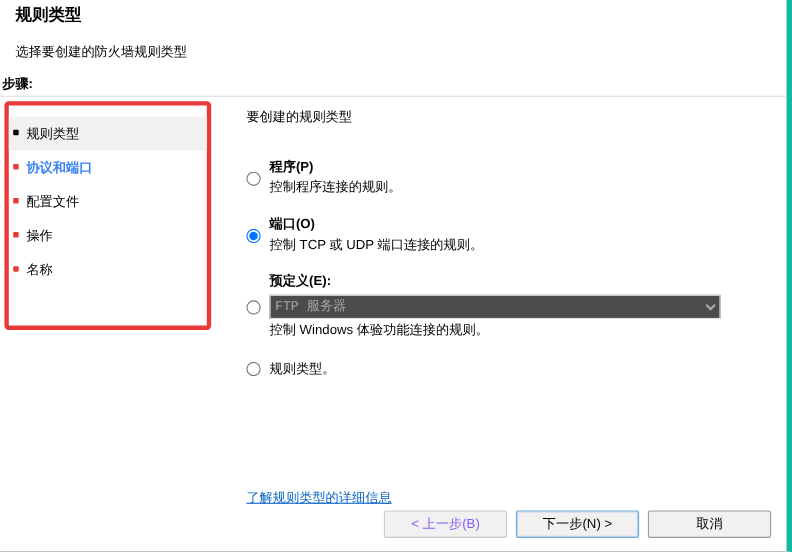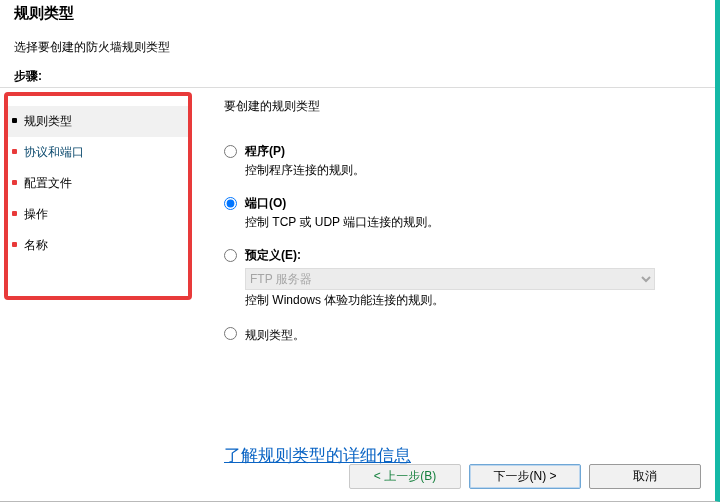--- a/index.html
+++ b/index.html
@@ -1,47 +1,47 @@
 <!DOCTYPE html>
 <html><head>
 <meta charset="utf-8">
 <style>
   html,body{margin:0;padding:0;font-family:"Microsoft YaHei","SimSun",Arial,sans-serif;font-size:12px;color:#000;background:#dcdcdc;}
   .win{width:720px;height:502px;background:#fff;position:relative;box-sizing:border-box;border-right:5px solid #14b8a6;border-bottom:1px solid #b9b9b9;}
   .hdr{padding:4px 14px 2px 14px;}
   .title{font-size:15px;font-weight:bold;margin:0 0 4px 0;}
   .subtitle{font-size:12px;margin:16px 0 10px 0;}
-  .steps-label{font-size:12px;font-weight:bold;margin:0 0 0 14px;}
+  .steps-label{font-size:12px;font-weight:bold;margin:0 0 0 2px;}
   .sep{border:none;border-top:1px solid #dcdcdc;margin:2px 0 0 0;}
 
   .body{display:flex;}
   .side{width:196px;flex:0 0 196px;box-sizing:border-box;}
   .red-box{border:4px solid #e83a3a;border-radius:4px;margin:4px 4px 0 4px;height:190px;padding-top:10px;}
   .step{padding:7px 10px 7px 16px;font-size:12px;position:relative;}
   .step.current{background:#f1f1f1;}
   .step a{text-decoration:none;color:#000;}
-  .step a.link{color:#0c4a6e;}
+  .step a.link{color:#3b82f6;font-weight:bold;}
   .bullet{position:absolute;left:4px;top:12px;width:5px;height:5px;background:#e83a3a;border-radius:1px;}
   .step.current .bullet{background:#000;}
 
   .main{flex:1;padding:8px 4px 0 28px;position:relative;}
   .lead{font-size:12px;margin:2px 0 28px 0;}
-  .opt{margin-bottom:16px;display:flex;align-items:flex-start;}
+  .opt{margin-bottom:16px;display:flex;align-items:center;}
   .opt input[type=radio]{margin:2px 8px 0 0;}
   .opt-body{flex:1;}
   .opt-title{font-weight:bold;font-size:12px;}
   .opt-desc{font-size:12px;margin-top:2px;}
   .combo{width:410px;margin-top:4px;}
-  .combo select{width:100%;height:22px;font-size:12px;color:#777;background:#e5e5e5;border:1px solid #cfcfcf;}
+  .combo select{width:100%;height:22px;font-size:12px;color:#777;background:#000000;border:1px solid #cfcfcf;font-family:Liberation Mono, monospace;}
   .combo select:disabled{color:#808080;}
-  .learn{color:#0a64c4;text-decoration:underline;display:inline-block;margin-top:84px;font-size:17px;}
+  .learn{color:#0a64c4;text-decoration:underline;display:inline-block;margin-top:84px;font-size:12px;}
 
   .footer{position:absolute;right:14px;bottom:12px;display:flex;gap:8px;}
   .btn{min-width:90px;height:23px;font-size:12px;border:1px solid #9a9a9a;background:#f1f1f1;border-radius:2px;display:flex;align-items:center;justify-content:center;padding:0 10px;cursor:pointer;}
-  .btn.disabled{color:#15803d;border-color:#c9c9c9;cursor:default;}
+  .btn.disabled{color:#8b5cf6;border-color:#c9c9c9;cursor:default;}
   .btn.primary{border-color:#6fa7d6;box-shadow:inset 0 0 0 1px #bcd6ee;}
 </style>
 </head>
 <body>
 
 <div class="win">
 
   <div class="hdr">
     <p class="title">规则类型</p>
     <p class="subtitle">选择要创建的防火墙规则类型</p>

